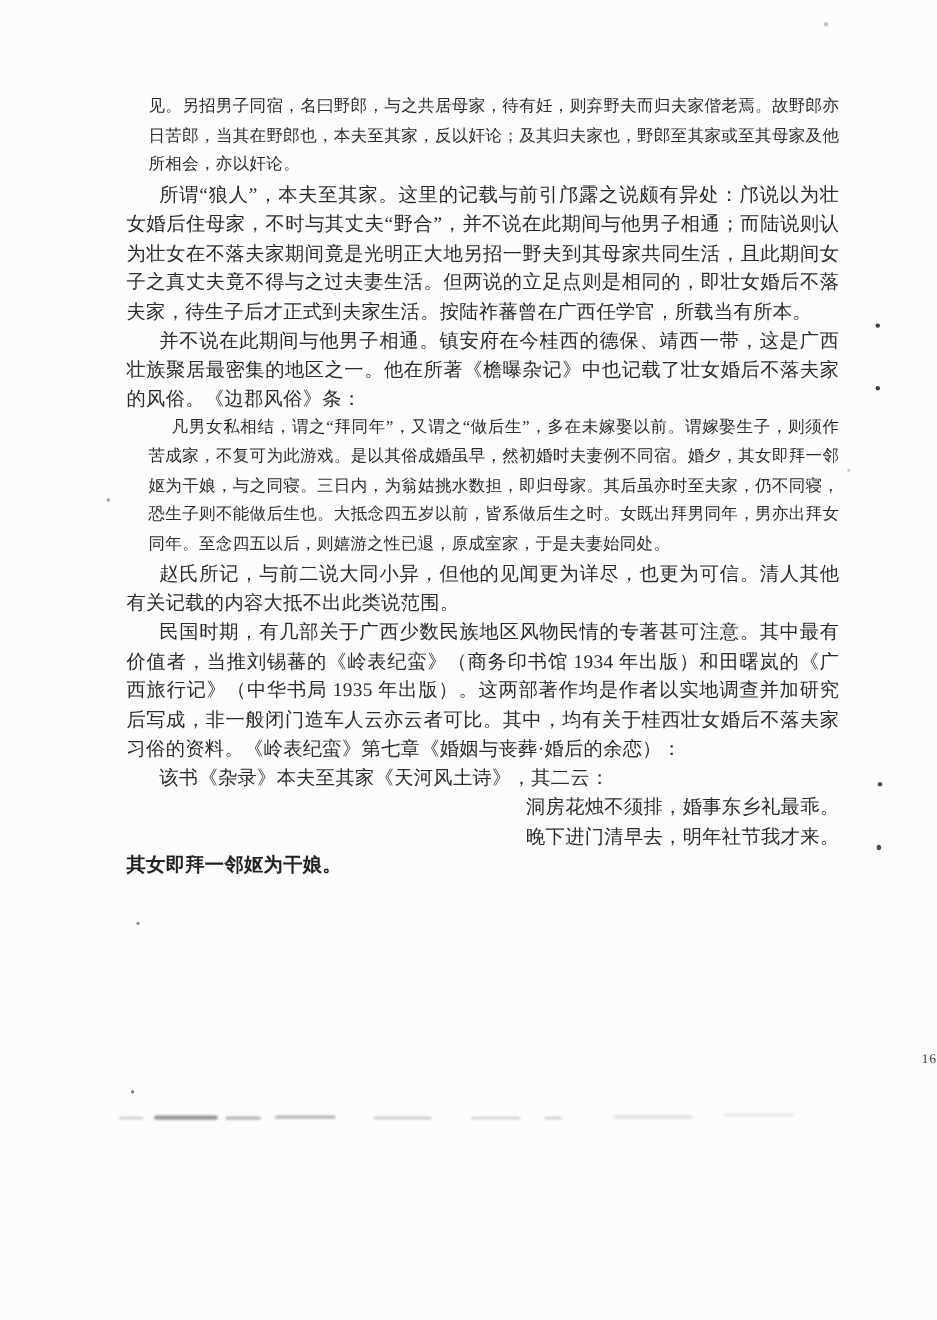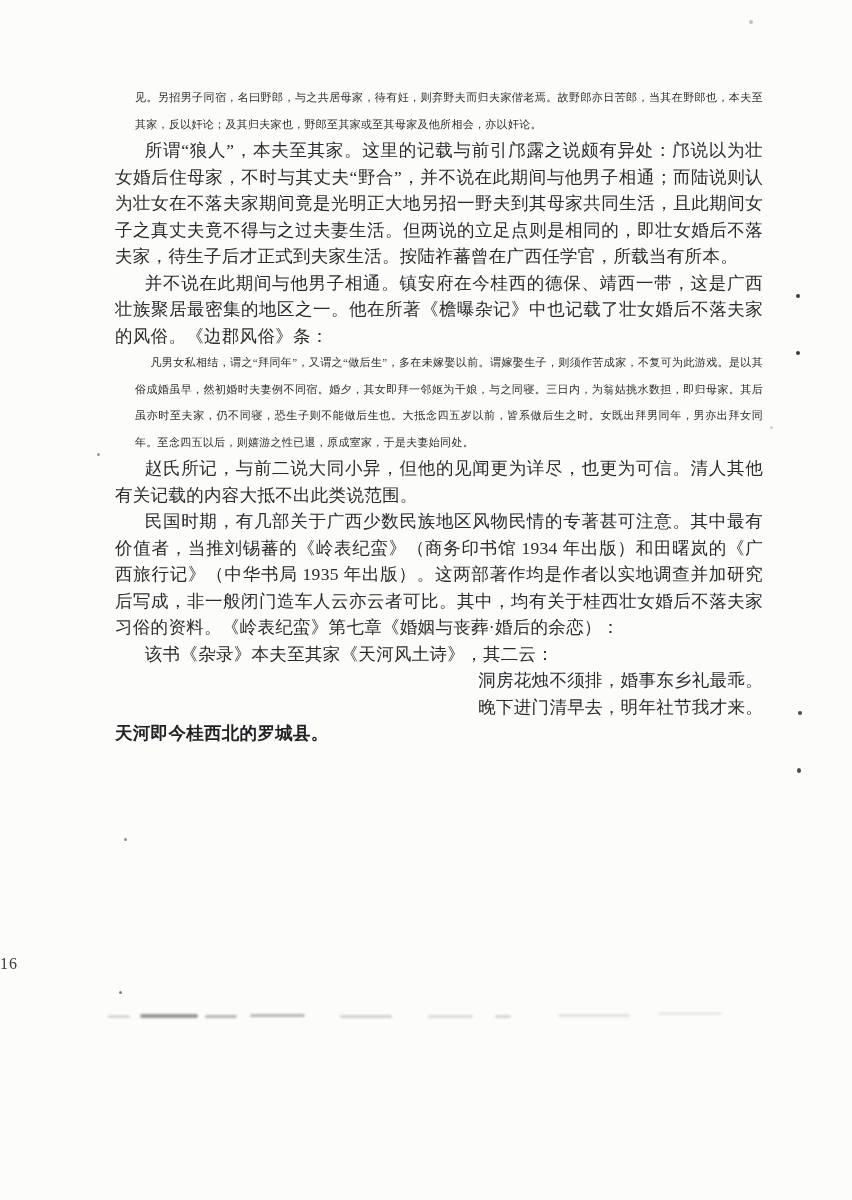--- a/index.html
+++ b/index.html
@@ -25,42 +25,42 @@
     line-height: 26.5px;
     text-align: justify;
     text-justify: inter-ideograph;
     letter-spacing: 0.3px;
     color: #2b2b2e;
   }
   .text-col p { margin: 0; }
   .para { text-indent: 1.7em; }
   .quote {
     margin-left: 20px !important;
-    font-size: 11px;
+    font-size: 15px;
     text-indent: 1.4em;
     font-family: Liberation Serif, serif;
   }
   .quote.cont { text-indent: 0; }
   .poem-line {
     text-indent: 0;
     padding-left: 118px;
     text-align: right;
   }
   .final-line {
     text-indent: 0;
     font-weight: bold;
     color: #222226;
   }
   .page-number {
     position: absolute;
     top: 955px;
     left: 0;
     width: 852px;
-    text-align: left;
-    font-size: 16px;
+    text-align: right;
+    font-size: 12px;
     letter-spacing: 1px;
     color: #3a3a3e;
   }
   .speck {
     position: absolute;
     border-radius: 50%;
   }
   .smudge {
     position: absolute;
     border-radius: 2px;
@@ -77,21 +77,21 @@
     <p class="para">所谓“狼人”，本夫至其家。这里的记载与前引邝露之说颇有异处：邝说以为壮女婚后住母家，不时与其丈夫“野合”，并不说在此期间与他男子相通；而陆说则认为壮女在不落夫家期间竟是光明正大地另招一野夫到其母家共同生活，且此期间女子之真丈夫竟不得与之过夫妻生活。但两说的立足点则是相同的，即壮女婚后不落夫家，待生子后才正式到夫家生活。按陆祚蕃曾在广西任学官，所载当有所本。</p>
     <p class="para">并不说在此期间与他男子相通。镇安府在今桂西的德保、靖西一带，这是广西壮族聚居最密集的地区之一。他在所著《檐曝杂记》中也记载了壮女婚后不落夫家的风俗。《边郡风俗》条：</p>
     <p class="quote">凡男女私相结，谓之“拜同年”，又谓之“做后生”，多在未嫁娶以前。谓嫁娶生子，则须作苦成家，不复可为此游戏。是以其俗成婚虽早，然初婚时夫妻例不同宿。婚夕，其女即拜一邻妪为干娘，与之同寝。三日内，为翁姑挑水数担，即归母家。其后虽亦时至夫家，仍不同寝，恐生子则不能做后生也。大抵念四五岁以前，皆系做后生之时。女既出拜男同年，男亦出拜女同年。至念四五以后，则嬉游之性已退，原成室家，于是夫妻始同处。</p>
     <p class="para">赵氏所记，与前二说大同小异，但他的见闻更为详尽，也更为可信。清人其他有关记载的内容大抵不出此类说范围。</p>
     <p class="para">民国时期，有几部关于广西少数民族地区风物民情的专著甚可注意。其中最有价值者，当推刘锡蕃的《岭表纪蛮》（商务印书馆 1934 年出版）和田曙岚的《广西旅行记》（中华书局 1935 年出版）。这两部著作均是作者以实地调查并加研究后写成，非一般闭门造车人云亦云者可比。其中，均有关于桂西壮女婚后不落夫家习俗的资料。《岭表纪蛮》第七章《婚姻与丧葬·婚后的余恋）：</p>
     <p class="para">该书《杂录》本夫至其家《天河风土诗》，其二云：</p>
     <div>
       <p class="poem-line">洞房花烛不须排，婚事东乡礼最乖。</p>
       <p class="poem-line">晚下进门清早去，明年社节我才来。</p>
     </div>
-    <p class="final-line">天河即今桂西北的罗城县。</p>
+    <p class="final-line">其女即拜一邻妪为干娘。</p>
   </div>
 
   <div class="page-number">16</div>
 
   <div class="speck" style="left:749px; top:20px; width:4px; height:4px; background:#c2c2c2;"></div>
   <div class="speck" style="left:796px; top:294px; width:4px; height:4px; background:#3c3c3c;"></div>
   <div class="speck" style="left:796px; top:351px; width:4px; height:4px; background:#3c3c3c;"></div>
   <div class="speck" style="left:770px; top:426px; width:3px; height:3px; background:#cfcfcf;"></div>
   <div class="speck" style="left:798px; top:711px; width:4px; height:4px; background:#4a4a4a;"></div>
   <div class="speck" style="left:797px; top:768px; width:4px; height:5px; background:#4a4a4a;"></div>

